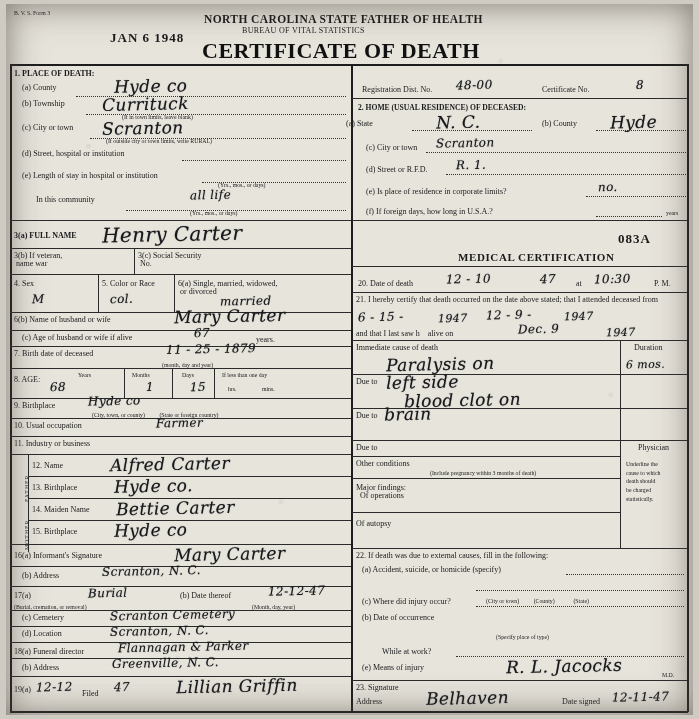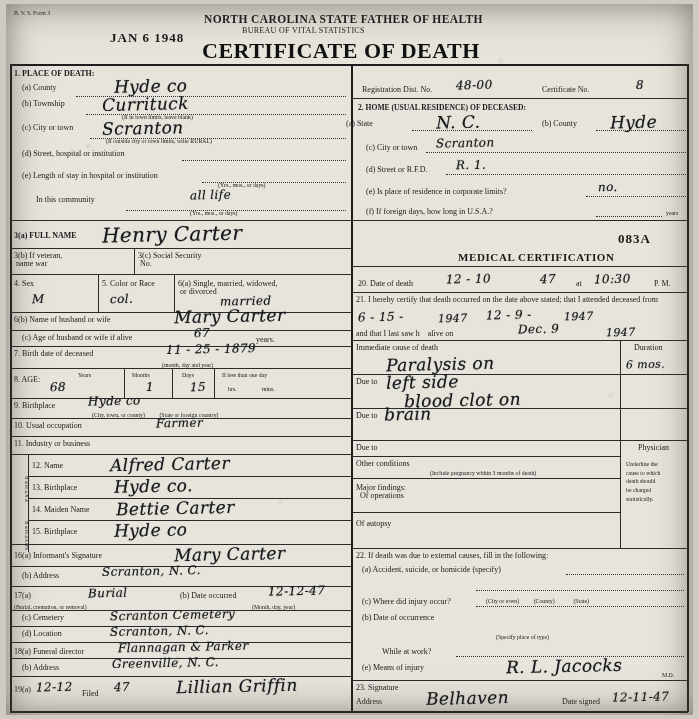--- a/index.html
+++ b/index.html
@@ -277,21 +277,21 @@
     <div class="p" style="left:8px;top:548px;">16(a) Informant's Signature</div>
     <div class="h hbig" style="left:168px;top:540px;">Mary Carter</div>
     <div class="line" style="left:4px;top:562px;width:341px;"></div>
     <div class="p" style="left:16px;top:568px;">(b) Address</div>
     <div class="h h2" style="left:96px;top:560px;">Scranton, N. C.</div>
     <div class="line" style="left:4px;top:582px;width:341px;"></div>
 
     <div class="p" style="left:8px;top:588px;">17(a)</div>
     <div class="h h2" style="left:82px;top:582px;">Burial</div>
     <div class="p xs" style="left:8px;top:600px;">(Burial, cremation, or removal)</div>
-    <div class="p" style="left:174px;top:588px;">(b) Date occurred</div>
+    <div class="p" style="left:174px;top:588px;">(b) Date thereof</div>
     <div class="h h2" style="left:262px;top:580px;">12-12-47</div>
     <div class="p xs" style="left:246px;top:600px;">(Month, day, year)</div>
     <div class="line" style="left:4px;top:606px;width:341px;"></div>
 
     <div class="p" style="left:16px;top:610px;">(c) Cemetery</div>
     <div class="h h2" style="left:104px;top:604px;">Scranton Cemetery</div>
     <div class="line" style="left:4px;top:622px;width:341px;"></div>
 
     <div class="p" style="left:16px;top:626px;">(d) Location</div>
     <div class="h h2" style="left:104px;top:620px;">Scranton, N. C.</div>

